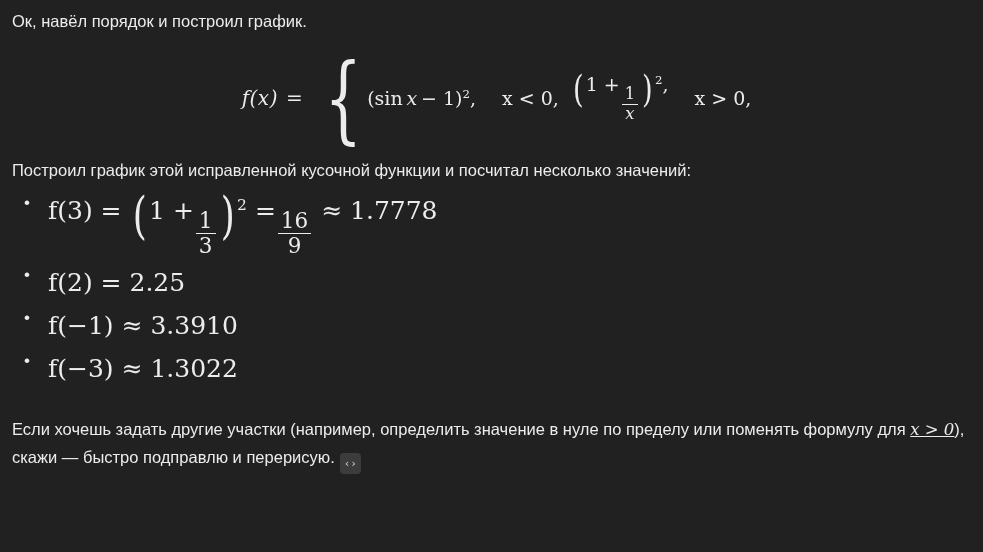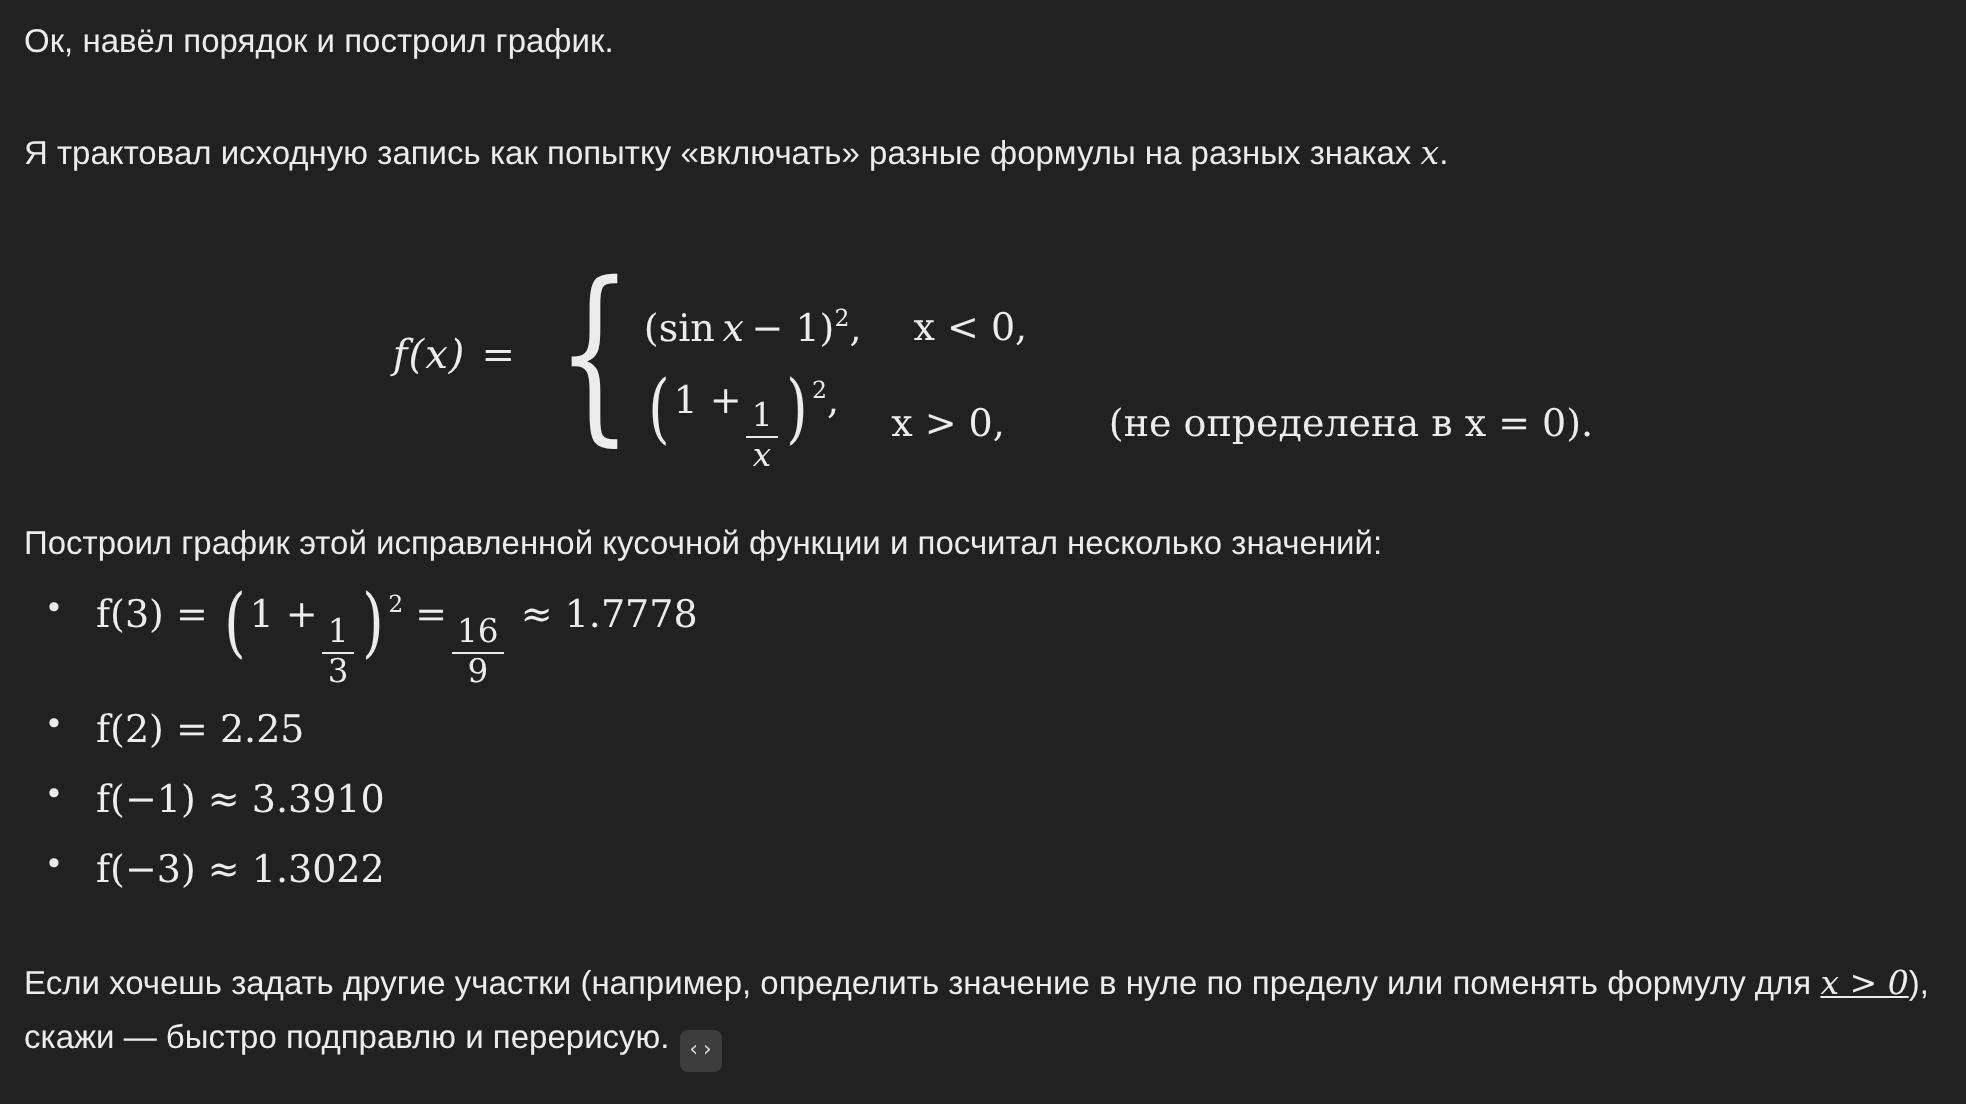--- a/index.html
+++ b/index.html
@@ -69,24 +69,23 @@
     font-family: "DejaVu Serif", serif;
     font-style: normal;
     font-weight: 300;
     transform: scaleX(0.62);
     transform-origin: center;
     margin-right: -6px;
     color: #ececec;
   }
   .cases {
     display: flex;
-    flex-direction: column;
+    flex-direction: row;
     justify-content: center;
     gap: 12px;
-    margin-top: 36px;
   }
   .case-row {
     display: flex;
     align-items: center;
     font-size: 19px;
     white-space: nowrap;
   }
   .case-expr { font-style: normal; }
   .case-cond {
     font-style: normal;
@@ -134,21 +133,21 @@
   ul.vals {
     list-style: none;
     margin: 10px 0 0 0;
     padding: 0 0 0 18px;
   }
   ul.vals li {
     position: relative;
     padding-left: 30px;
     margin: 0 0 9px 0;
     font-family: "DejaVu Serif", serif;
-    font-size: 19px;
+    font-size: 25px;
     color: #ececec;
     line-height: 1.35;
   }
   ul.vals li::before {
     content: "•";
     position: absolute;
     left: 6px;
     top: -2px;
     font-family: "Liberation Sans", sans-serif;
     font-size: 17px;
@@ -171,42 +170,40 @@
   }
   .nowrap { white-space: nowrap; text-decoration: underline; }
 </style>
 </head>
 <body>
 
 <div class="page">
 
   <p class="para p1">Ок, навёл порядок и построил график.</p>
 
-  <p class="para p2"><span>Я трактовал исходную запись как попытку «включать» разные формулы на разных знаках </span><span class="mi">x</span><span>.</span></p>
 
 
   <div class="formula-block">
     <div class="formula-inner">
       <span class="fx">f(x)</span>
       <span class="eq">=</span>
       <span class="brace">{</span>
       <div class="cases">
 
         <div class="case-row">
           <span class="case-expr"><span>(</span><span class="mtxt">sin</span> <span class="mi">x</span> <span>− 1)</span><sup class="pw">2</sup><span>,</span></span>
           <span class="case-cond mi">x &lt; 0,</span>
         </div>
 
         <div class="case-row">
           <span class="case-expr"><span class="paren-big">(</span><span>1 +</span><span class="frac">
                 <span class="num mn">1</span>
                 <span class="den mi">x</span>
               </span><span class="paren-big">)</span><sup class="pw">2</sup><span>,</span></span>
           <span class="case-cond mi">x &gt; 0,</span>
-          <span class="note">(не определена в x = 0).</span>
         </div>
 
       </div>
     </div>
   </div>
 
   <p class="para p4">Построил график этой исправленной кусочной функции и посчитал несколько значений:</p>
 
   <ul class="vals">
     <li>

